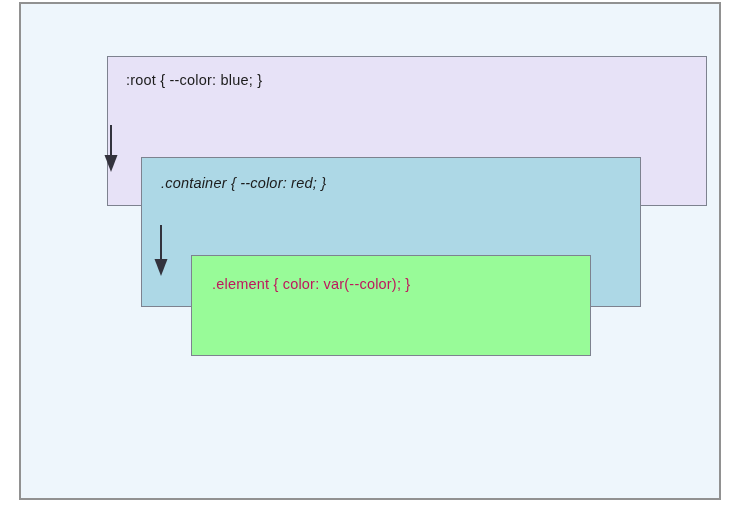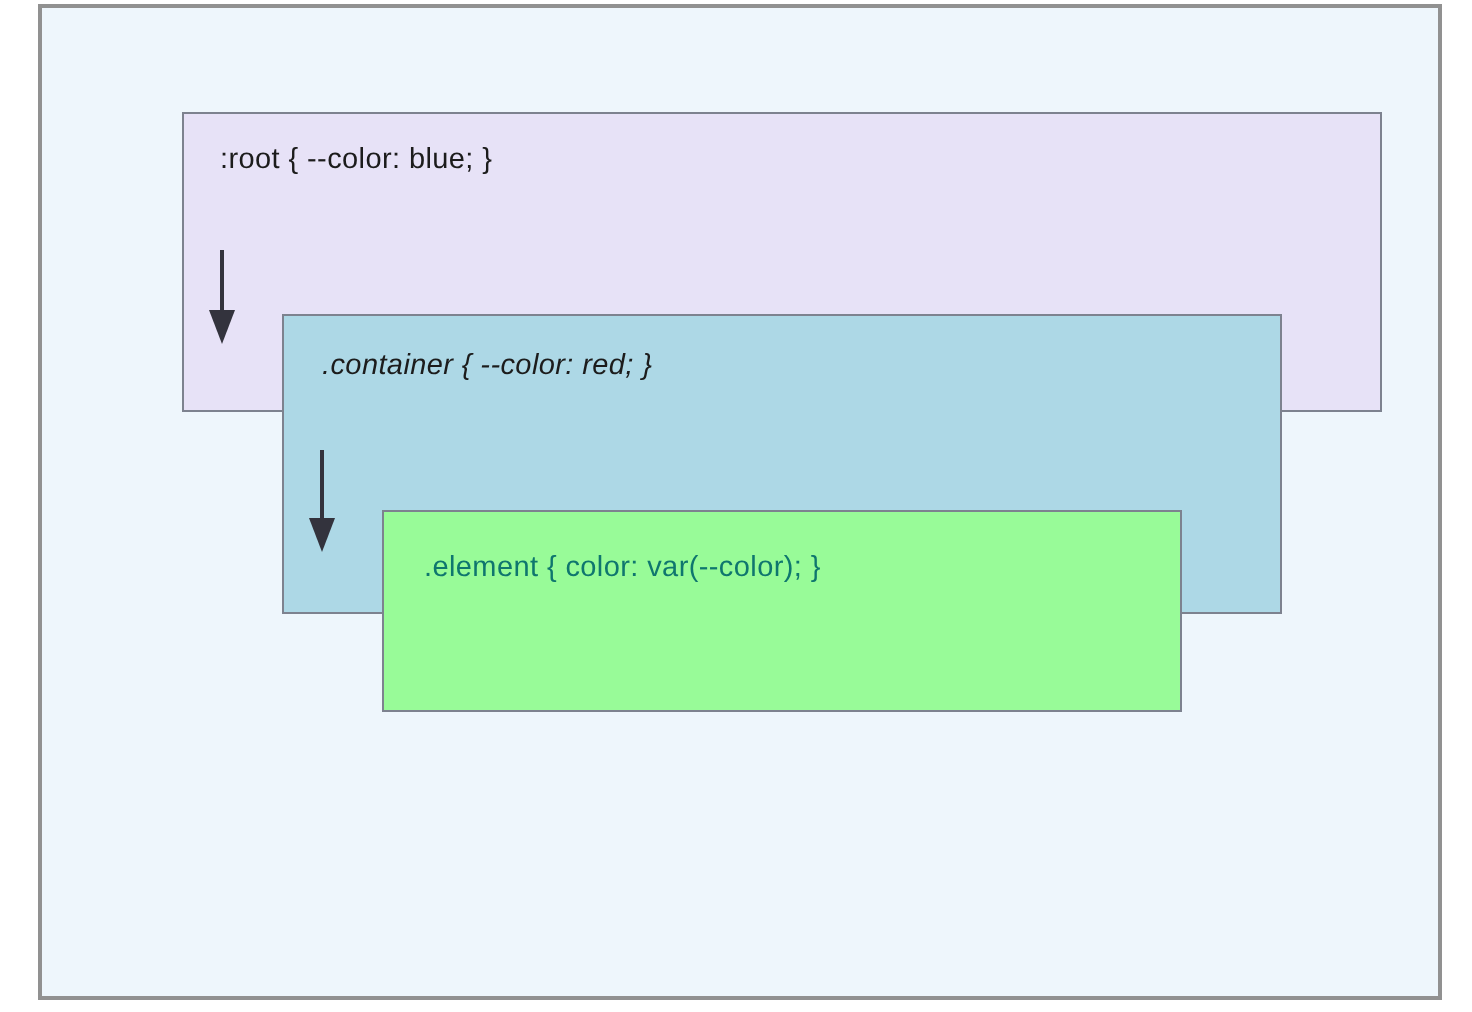--- a/index.html
+++ b/index.html
@@ -24,21 +24,21 @@
     height: 498px;
     border: 2px solid #919191;
     box-sizing: border-box;
   }
   .scope-box {
     position: absolute;
     box-sizing: border-box;
     border: 1px solid #7d828f;
   }
   .box-root {
-    left: 70px;
+    left: 86px;
     top: 52px;
     width: 600px;
     height: 150px;
     z-index: 1;
   }
   .box-container {
     left: 120px;
     top: 153px;
     width: 500px;
     height: 150px;
@@ -88,17 +88,17 @@
     <div class="scope-box box-container" style="background-color: rgb(173, 216, 230);">
       <span class="rule-label" style="color: rgb(28, 28, 28);">.container { --color: red; }</span>
     </div>
 
     <svg class="arrow arrow-2" width="16" height="51" viewBox="0 0 16 51">
       <line x1="8" y1="0" x2="8" y2="35" stroke-width="2" stroke="#33333d"></line>
       <polygon points="8,51 1.5,34 14.5,34" fill="#33333d"></polygon>
     </svg>
 
     <div class="scope-box box-element" style="background-color: rgb(152, 251, 152);">
-      <span class="rule-label" style="color: #0f766e; text-align: right;">.element { color: var(--color); }</span>
+      <span class="rule-label" style="color: #be185d; text-align: right;">.element { color: var(--color); }</span>
     </div>
 
   </div>
 </div>
 
 </body></html>

